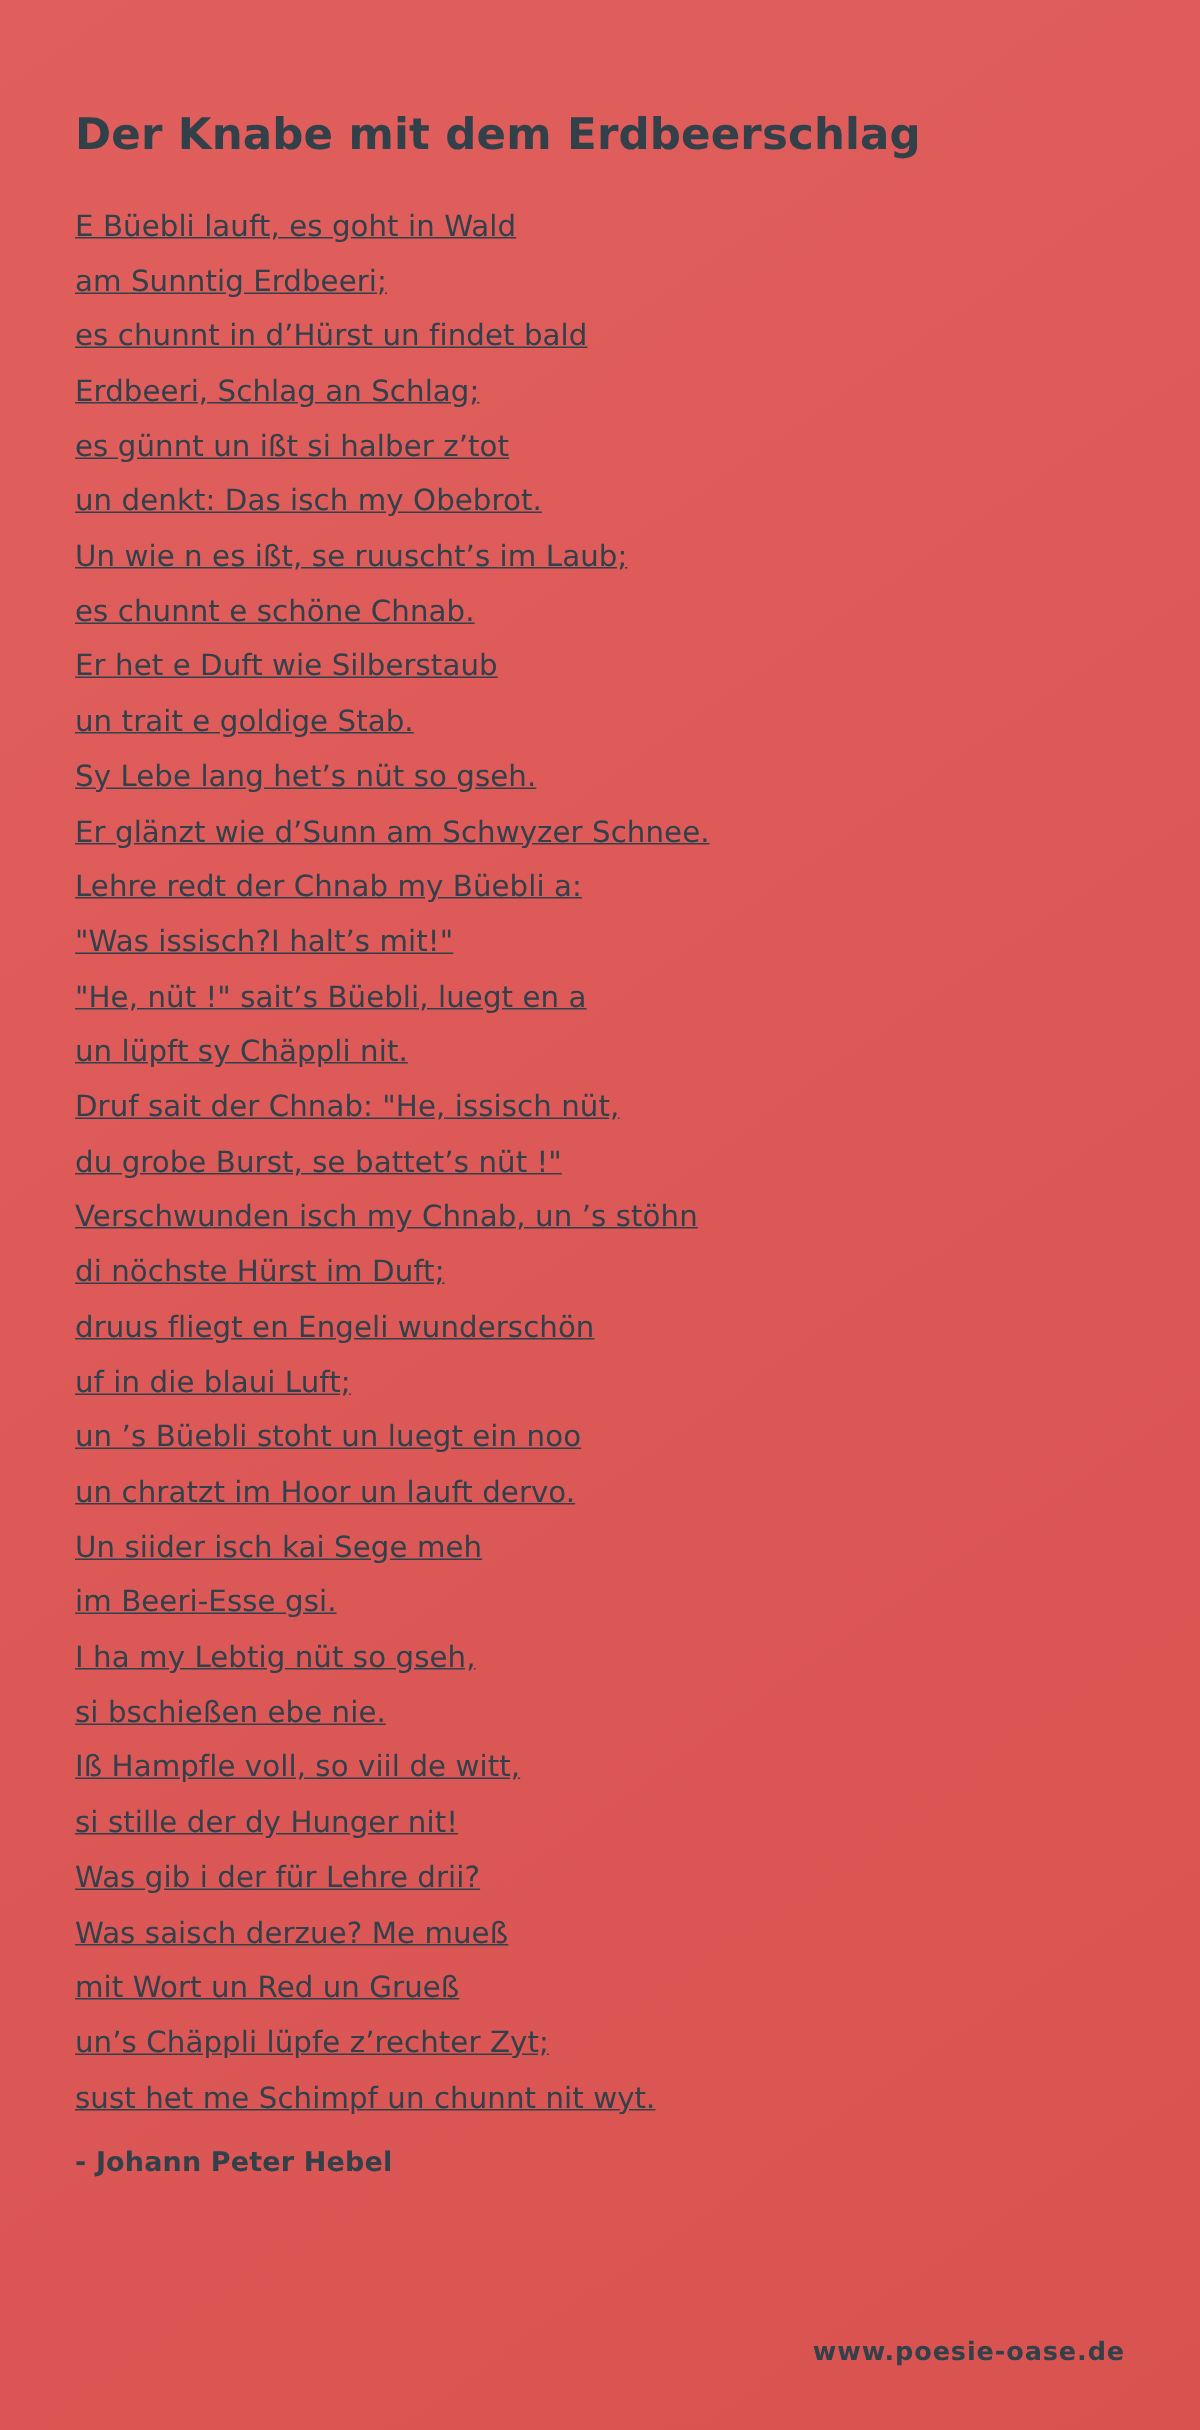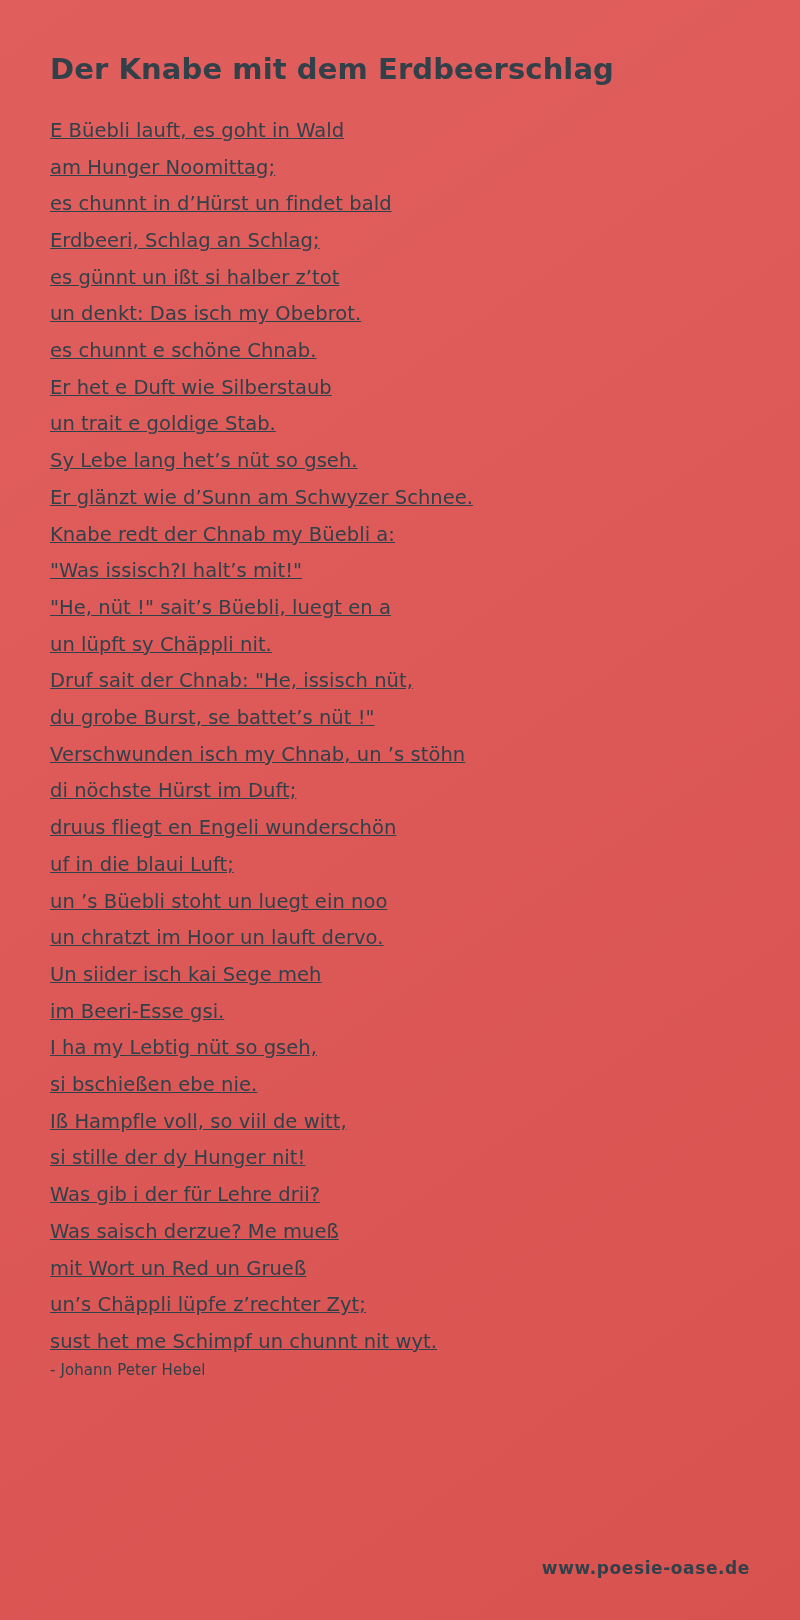--- a/index.html
+++ b/index.html
@@ -11,21 +11,21 @@
     height: 1620px;
     background: #df5b5b;
     font-family: "DejaVu Sans", sans-serif;
     overflow: hidden;
   }
   .poem-card {
     position: relative;
     width: 800px;
     height: 1620px;
     box-sizing: border-box;
-    padding: 52px 50px 0 50px;
+    padding: 72px 50px 0 50px;
     background: linear-gradient(145deg, #e05f5d 0%, #dc5857 55%, #d8534f 100%);
   }
   .poem-title {
     font-size: 29px;
     font-weight: bold;
     color: #32404a;
     letter-spacing: 0.1px;
     margin: 0 0 26px 0;
     line-height: 1.2;
   }
@@ -34,54 +34,57 @@
   }
   .poem-line {
     font-size: 19.5px;
     color: #32404a;
     line-height: 36.7px;
     white-space: pre-wrap;
     letter-spacing: 0.05px;
     text-decoration: underline;
   }
   .poem-author {
-    font-size: 15px;
+    margin-top: 14px;
+    font-size: 18px;
     color: #32404a;
     letter-spacing: 0.1px;
+    font-weight: bold;
   }
   .site-credit {
     position: absolute;
     right: 50px;
     bottom: 42px;
     font-size: 17px;
     font-weight: bold;
     color: #32404a;
     letter-spacing: 0.6px;
   }
 </style>
 </head>
 <body>
 
 <div class="poem-card">
 
   <h1 class="poem-title">Der Knabe mit dem Erdbeerschlag</h1>
 
   <div class="poem-body">
       <div class="poem-line">E Büebli lauft, es goht in Wald</div>
-      <div class="poem-line">am Hunger Noomittag;</div>
+      <div class="poem-line">am Sunntig Erdbeeri;</div>
       <div class="poem-line">es chunnt in d’Hürst un findet bald</div>
       <div class="poem-line">Erdbeeri, Schlag an Schlag;</div>
       <div class="poem-line">es günnt un ißt si halber z’tot</div>
       <div class="poem-line">un denkt: Das isch my Obebrot.</div>
+      <div class="poem-line">Un wie n es ißt, se ruuscht’s im Laub;</div>
       <div class="poem-line">es chunnt e schöne Chnab.</div>
       <div class="poem-line">Er het e Duft wie Silberstaub</div>
       <div class="poem-line">un trait e goldige Stab.</div>
       <div class="poem-line">Sy Lebe lang het’s nüt so gseh.</div>
       <div class="poem-line">Er glänzt wie d’Sunn am Schwyzer Schnee.</div>
-      <div class="poem-line">Knabe redt der Chnab my Büebli a:</div>
+      <div class="poem-line">Lehre redt der Chnab my Büebli a:</div>
       <div class="poem-line">"Was issisch?I halt’s mit!"</div>
       <div class="poem-line">"He, nüt !" sait’s Büebli, luegt en a</div>
       <div class="poem-line">un lüpft sy Chäppli nit.</div>
       <div class="poem-line">Druf sait der Chnab: "He, issisch nüt,</div>
       <div class="poem-line">du grobe Burst, se battet’s nüt !"</div>
       <div class="poem-line">Verschwunden isch my Chnab, un ’s stöhn</div>
       <div class="poem-line">di nöchste Hürst im Duft;</div>
       <div class="poem-line">druus fliegt en Engeli wunderschön</div>
       <div class="poem-line">uf in die blaui Luft;</div>
       <div class="poem-line">un ’s Büebli stoht un luegt ein noo</div>

